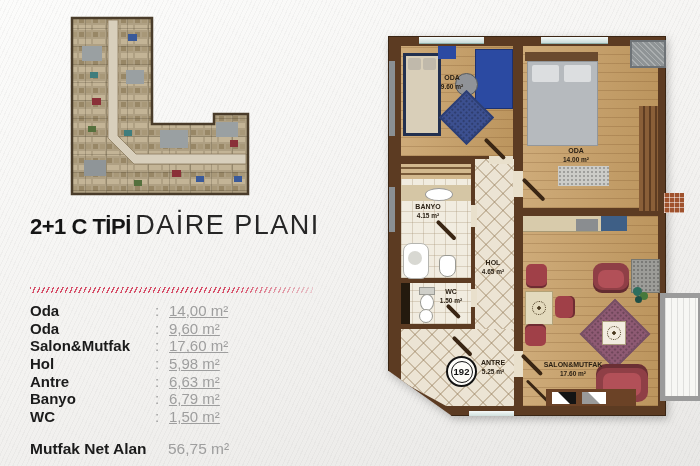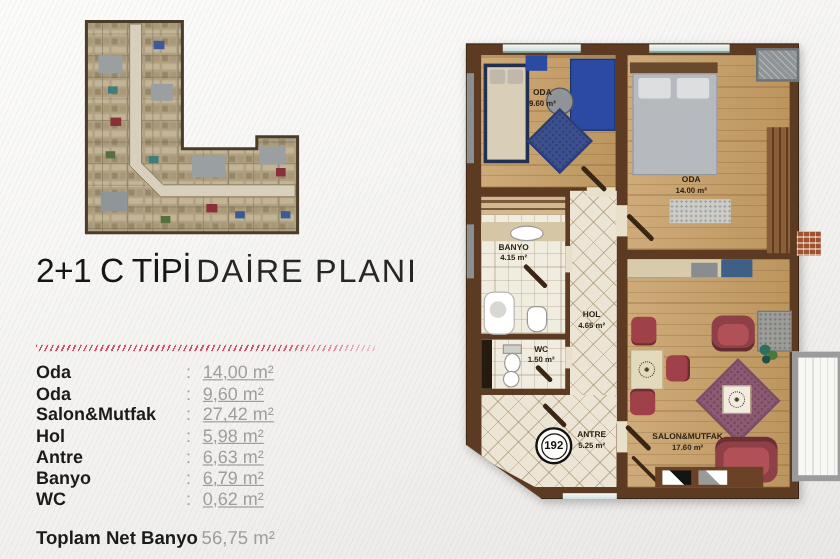--- a/index.html
+++ b/index.html
@@ -5,21 +5,21 @@
   html,body{margin:0;padding:0;}
   body{font-family:"Liberation Sans", sans-serif; background:#d8d8d6;}
   .canvas{position:relative;width:700px;height:466px;overflow:hidden;
     background:linear-gradient(160deg,#fcfcfb 0%,#f3f2f0 55%,#e9e8e6 100%);}
   .canvas::before{content:"";position:absolute;inset:0;pointer-events:none;
     background:repeating-linear-gradient(115deg, rgba(120,120,120,.06) 0 1px, transparent 1px 4px);}
   .abs{position:absolute;}
 
   
   .title{left:30px;top:210px;width:345px;white-space:nowrap;color:#151515;}
-  .title .t-bold{font-size:28px;font-weight:normal;letter-spacing:-.5px;}
+  .title .t-bold{font-size:22px;font-weight:bold;letter-spacing:-.5px;}
   .title .t-light{font-size:27px;font-weight:400;letter-spacing:1.5px;color:#262626;}
   .subtitle{left:0;top:250px;width:345px;text-align:center;font-size:20px;color:#d84a5f;font-weight:500;}
   .divider{left:30px;top:287px;width:283px;height:6px;
     background:repeating-linear-gradient(115deg,#d6506a 0 1.3px,transparent 1.3px 4.2px);
     -webkit-mask-image:linear-gradient(to right,#000 70%,rgba(0,0,0,.25));
             mask-image:linear-gradient(to right,#000 70%,rgba(0,0,0,.25));}
   .area-table{left:30px;top:302px;width:300px;}
   .arow{display:flex;height:17.6px;align-items:center;}
   .arow .lab{width:125px;font-size:15px;font-weight:bold;color:#1b1b1b;}
   .arow .sep{width:14px;font-size:15px;color:#9e9e9e;}
@@ -115,45 +115,45 @@
       <span class="val">14,00 m²</span>
     </div>
     <div class="arow">
       <span class="lab">Oda</span>
       <span class="sep">:</span>
       <span class="val">9,60 m²</span>
     </div>
     <div class="arow">
       <span class="lab">Salon&amp;Mutfak</span>
       <span class="sep">:</span>
-      <span class="val">27,42 m²</span>
+      <span class="val">17,60 m²</span>
     </div>
     <div class="arow">
       <span class="lab">Hol</span>
       <span class="sep">:</span>
       <span class="val">5,98 m²</span>
     </div>
     <div class="arow">
       <span class="lab">Antre</span>
       <span class="sep">:</span>
       <span class="val">6,63 m²</span>
     </div>
     <div class="arow">
       <span class="lab">Banyo</span>
       <span class="sep">:</span>
       <span class="val">6,79 m²</span>
     </div>
     <div class="arow">
       <span class="lab">WC</span>
       <span class="sep">:</span>
-      <span class="val">0,62 m²</span>
+      <span class="val">1,50 m²</span>
     </div>
   </div>
   <div class="abs total-row">
-    <span class="lab">Toplam Net Banyo</span>
+    <span class="lab">Mutfak Net Alan</span>
     <span class="val">56,75 m²</span>
   </div>
 
   <div class="abs plan-wrap">
     <div class="plan">
 
       <div class="abs wood" style="left:12px;top:9px;width:112px;height:110px;"></div>
       <div class="abs wood" style="left:134px;top:9px;width:135px;height:162px;"></div>
       <div class="abs" style="left:12px;top:127px;width:70px;height:15px;background:repeating-linear-gradient(0deg,#d2b88e 0 4px,#7a5c3a 4px 6px);"></div>
       <div class="abs tile-plain" style="left:12px;top:142px;width:70px;height:99px;"></div>

